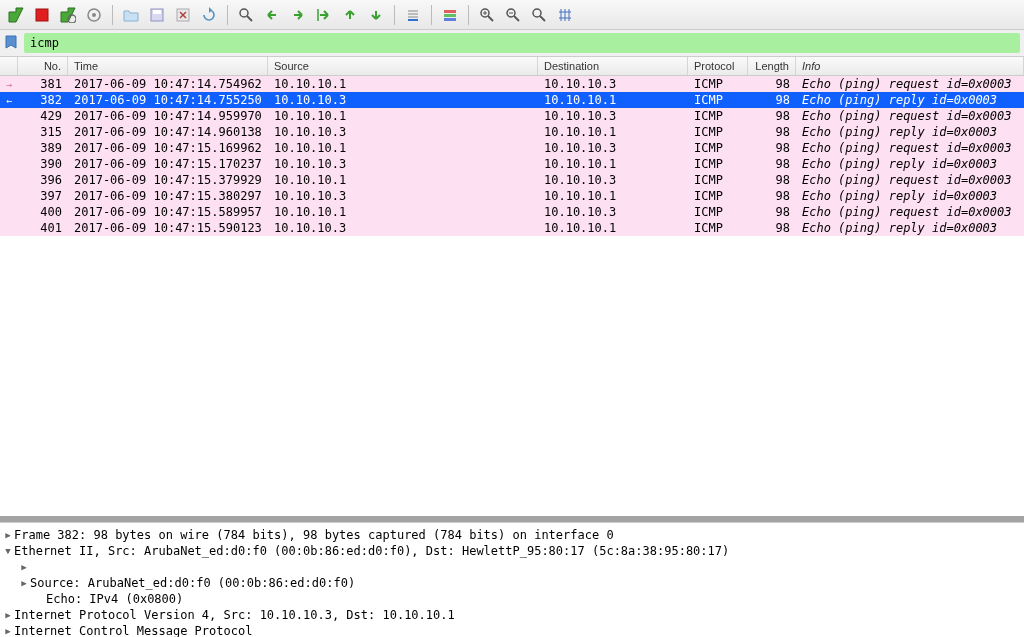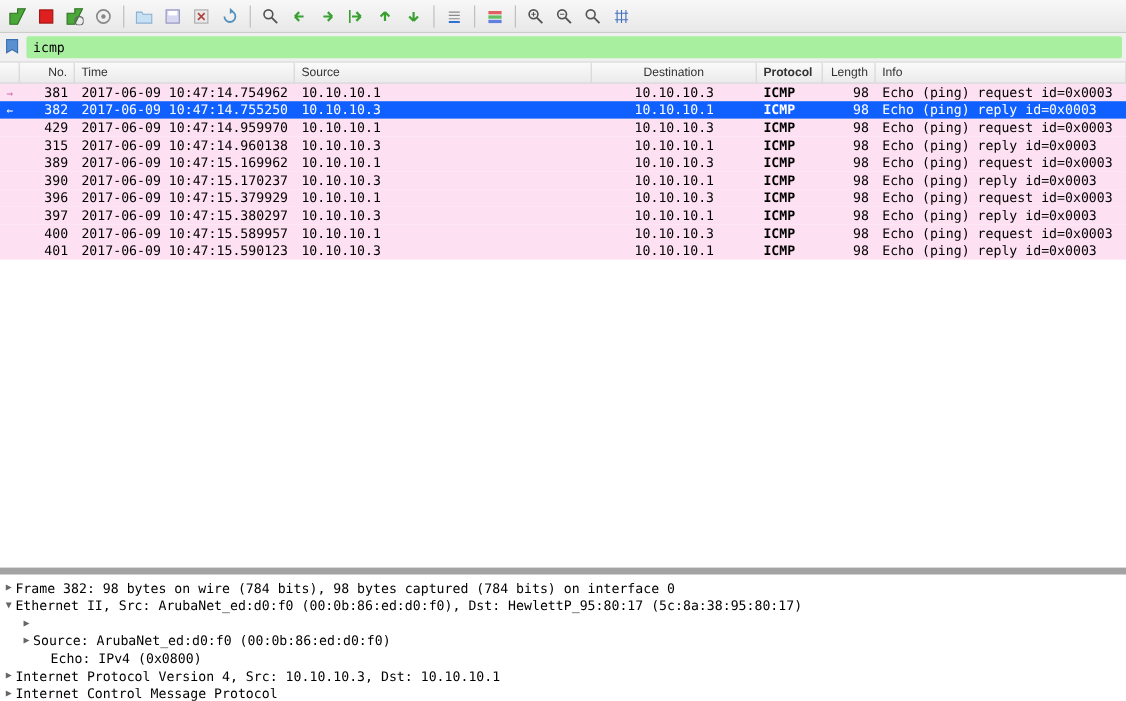--- a/index.html
+++ b/index.html
@@ -91,24 +91,24 @@
       height: 16px;
       line-height: 16px;
     }
     .pkt-row.icmp { background: #fde0f2; }
     .pkt-row.sel { background: #1060ff; color: #fff; }
     .pkt-cell { padding: 0 6px; overflow: hidden; }
     .col-marker { width: 18px; text-align: center; padding:0; }
     .col-no { width: 50px; text-align: right; }
     .col-time { width: 200px; }
     .col-src { width: 270px; }
-    .col-dst { width: 150px; text-align: center; }
-    .col-proto { width: 60px; font-weight: bold; }
+    .col-dst { width: 150px; }
+    .col-proto { width: 60px; }
     .col-len { width: 48px; text-align: right; }
-    .col-info { flex: 1; }
+    .col-info { flex: 1; font-style: italic; }
     .marker-arrow { color: #d070b0; font-size: 10px; }
     .marker-arrow-sel { color: #fff; font-size: 10px; }
     .details-pane {
       height: 115px;
       background: #fff;
       overflow-y: auto;
       font-family: Menlo, Monaco, monospace;
       font-size: 12px;
       padding: 4px 2px;
       border-top: 1px solid #ccc;

